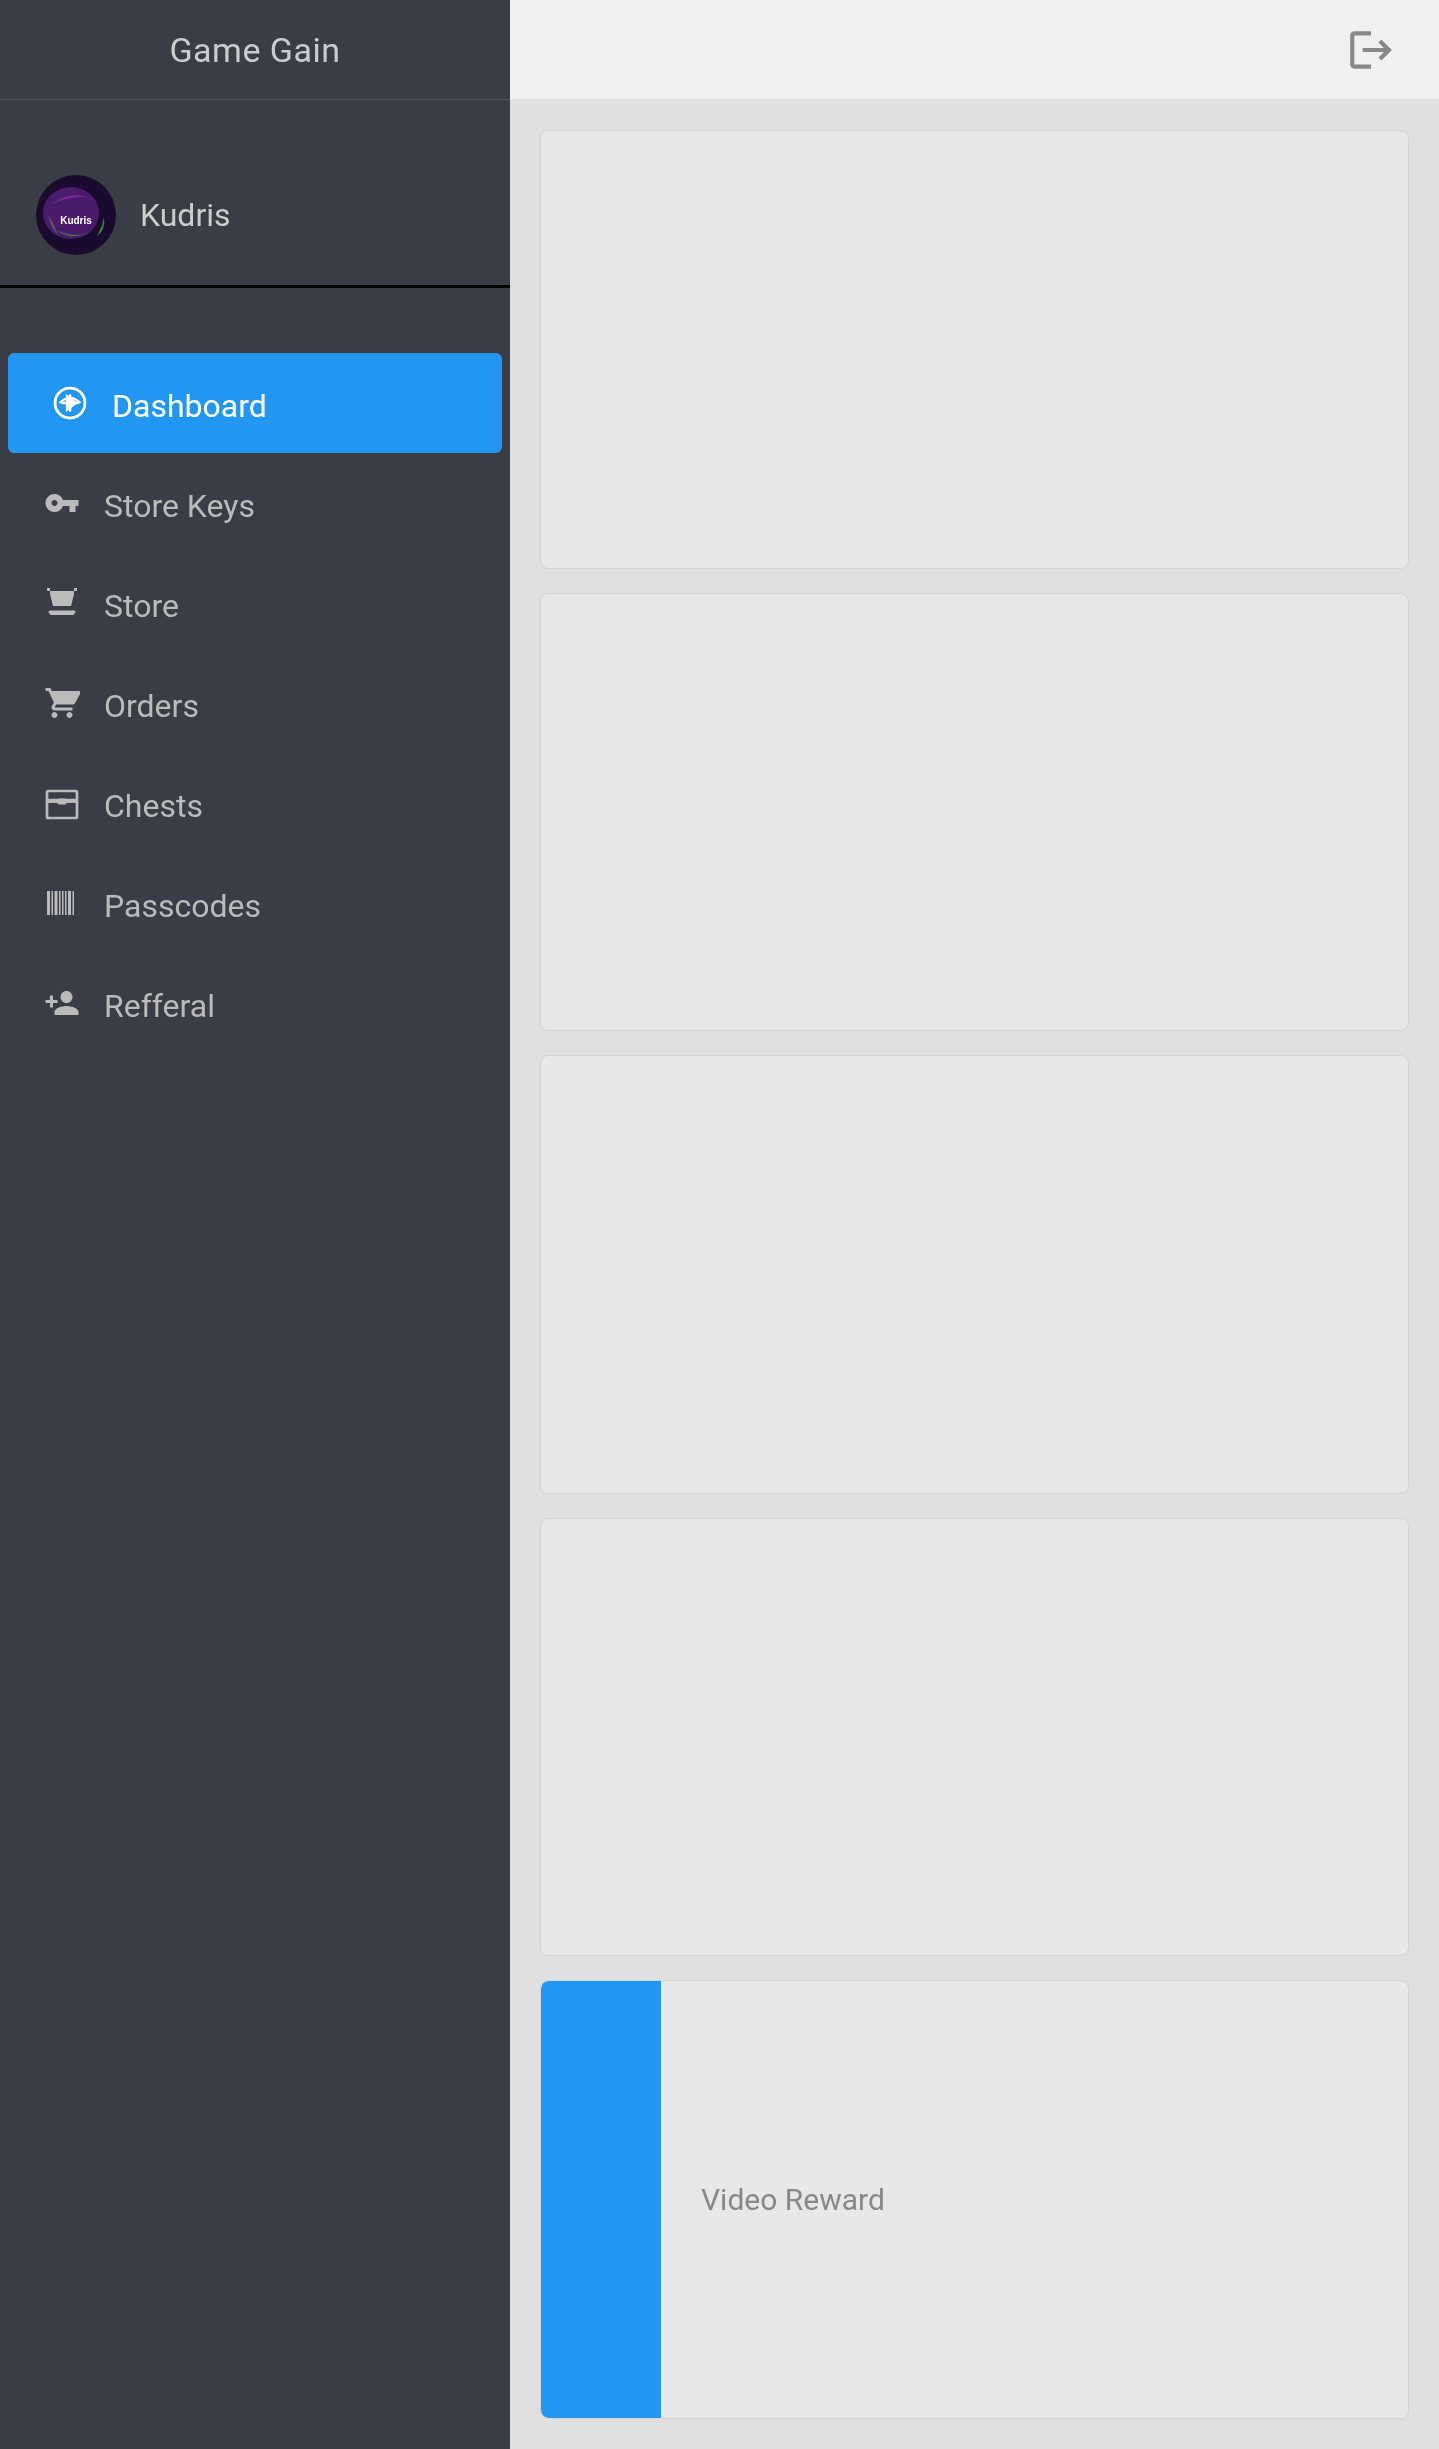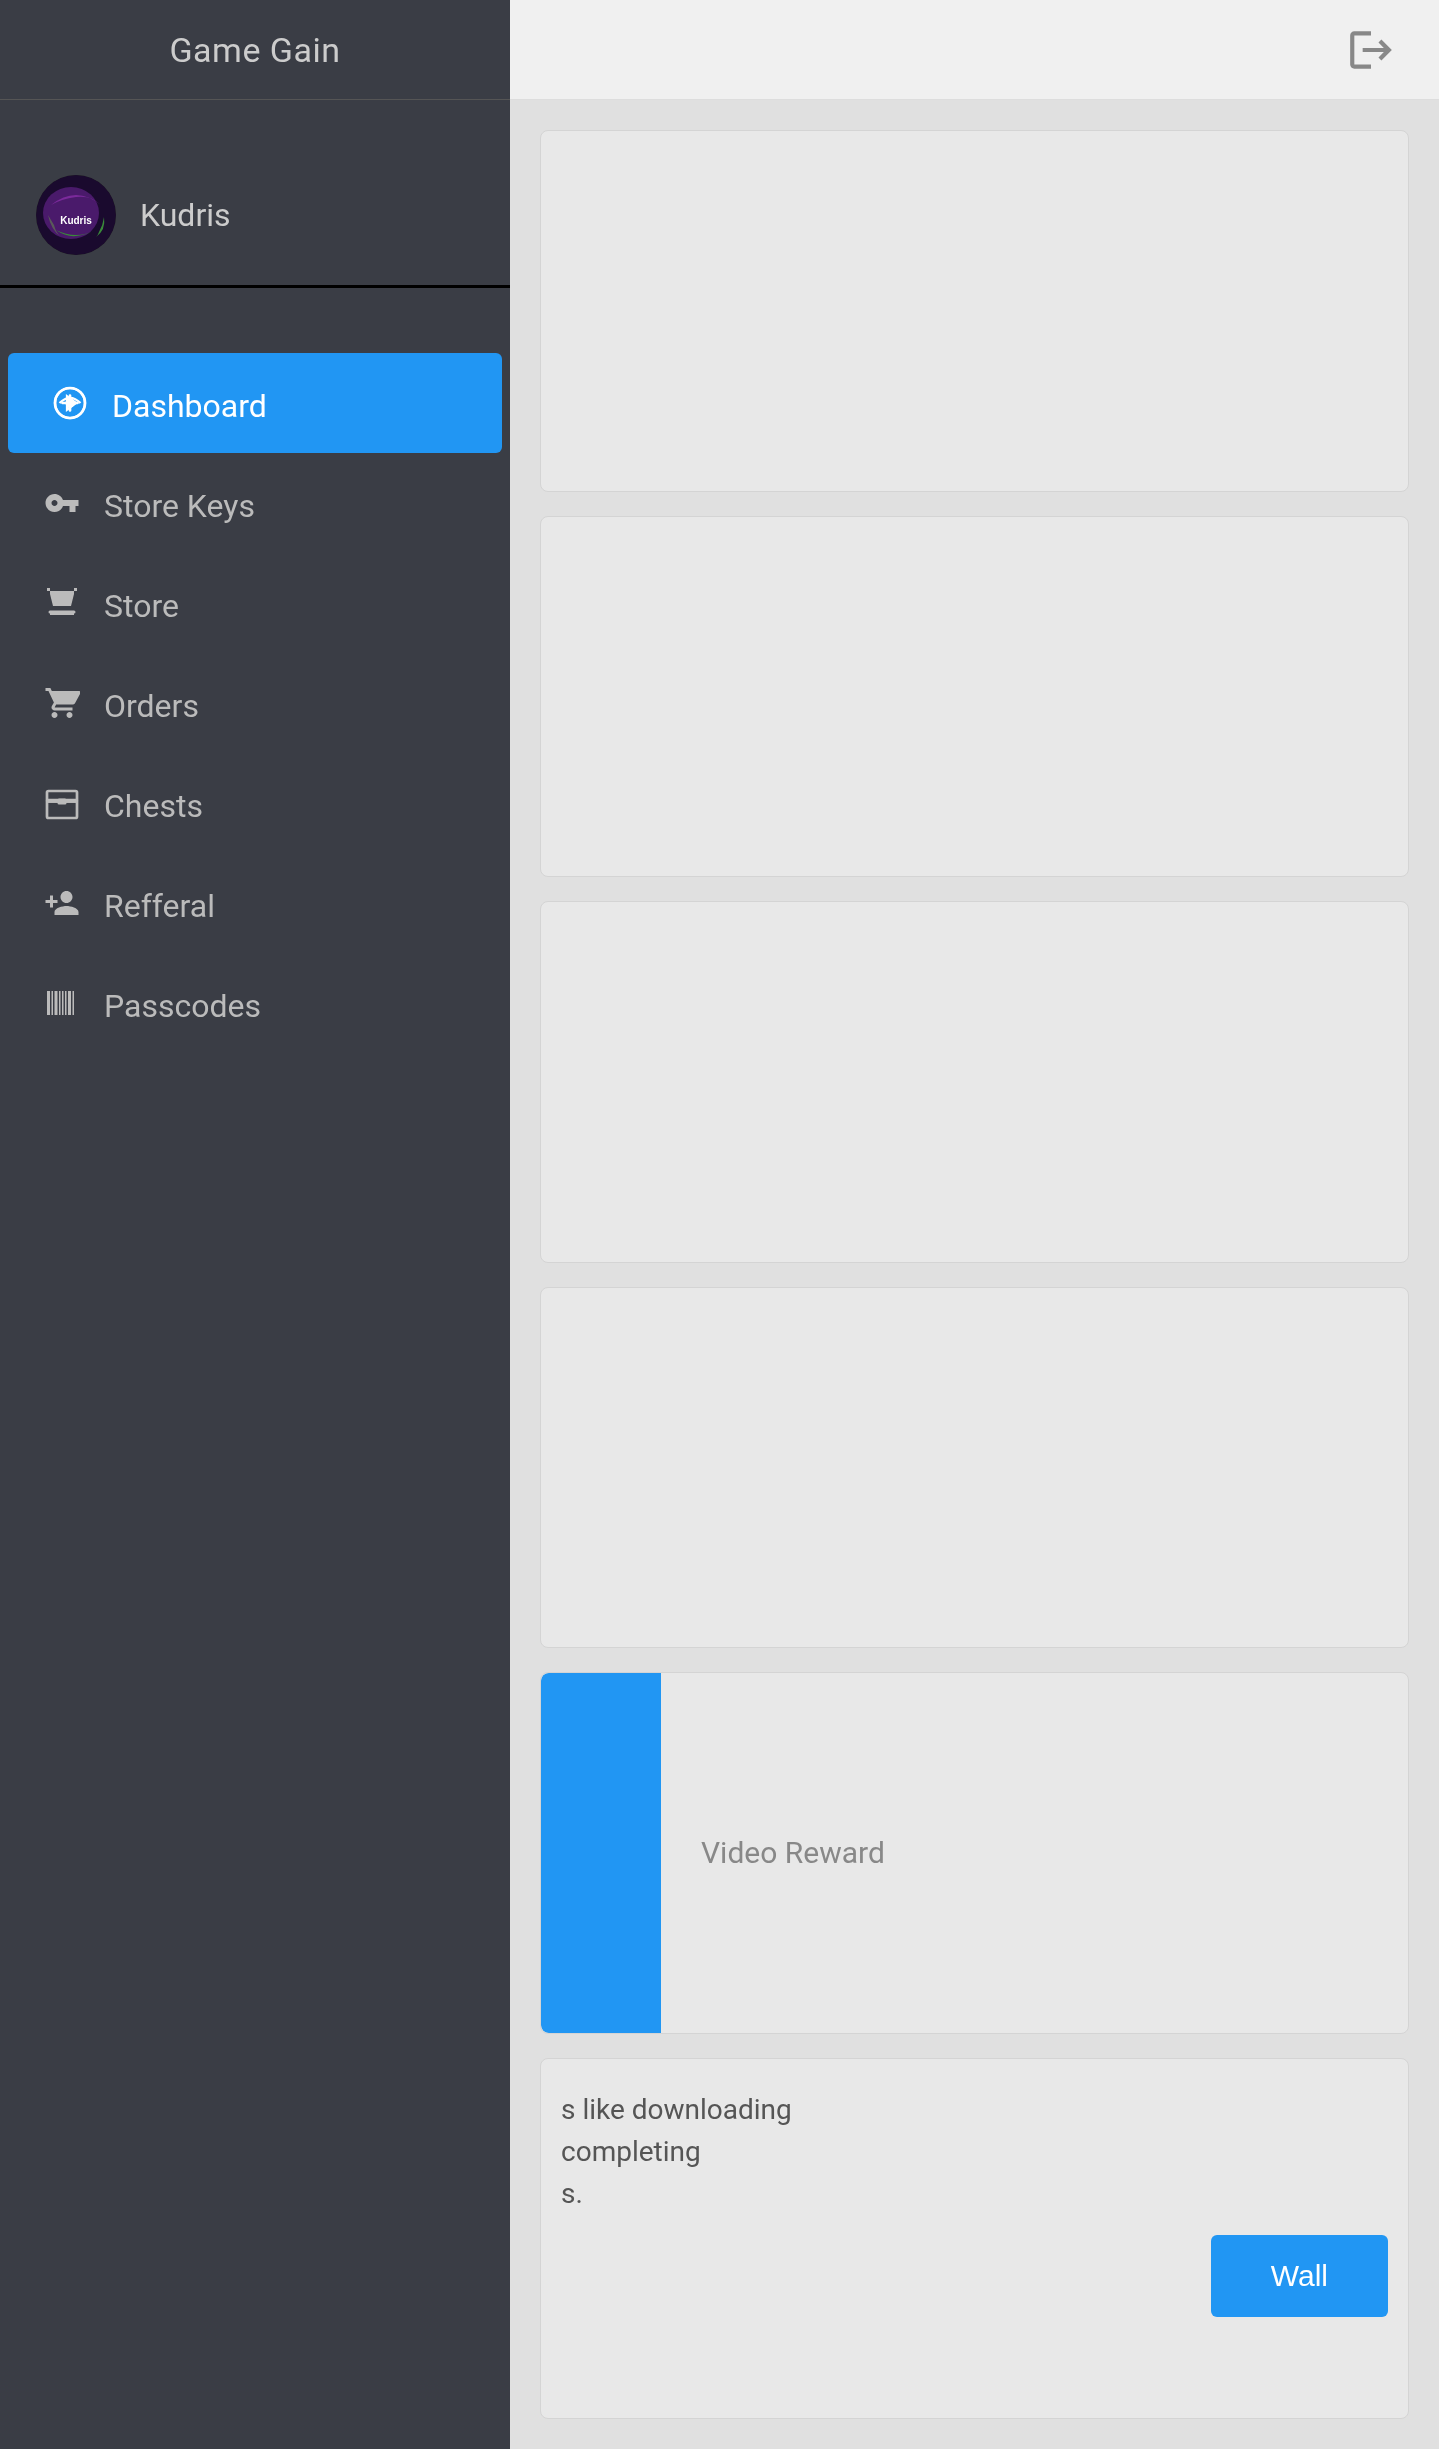--- a/index.html
+++ b/index.html
@@ -282,33 +282,33 @@
           <path d="M2 11h20" stroke="currentColor" stroke-width="1.8"></path>
           <rect x="9" y="9" width="6" height="4" rx="1" fill="currentColor"></rect>
         </svg>
       </div>
       <span>Chests</span>
     </a>
 
     <a class="nav-item">
       <div class="nav-icon">
         <svg viewBox="0 0 24 24" xmlns="http://www.w3.org/2000/svg">
+          <path d="M2 4h2v16H2V4zm3 0h1v16H5V4zm2 0h2v16H7V4zm3 0h1v16h-1V4zm2 0h1v16h-1V4zm2 0h1v16h-1V4zm2 0h2v16h-2V4zm3 0h1v16h-1V4z" fill="currentColor"></path>
+        </svg>
+      </div>
+      <span>Passcodes</span>
+    </a>
+
+    <a class="nav-item">
+      <div class="nav-icon">
+        <svg viewBox="0 0 24 24" xmlns="http://www.w3.org/2000/svg">
           <path d="M15 12c2.21 0 4-1.79 4-4s-1.79-4-4-4-4 1.79-4 4 1.79 4 4 4zm-9-2V7H4v3H1v2h3v3h2v-3h3v-2H6zm9 4c-2.67 0-8 1.34-8 4v2h16v-2c0-2.66-5.33-4-8-4z" fill="currentColor"></path>
         </svg>
       </div>
       <span>Refferal</span>
-    </a>
-
-    <a class="nav-item">
-      <div class="nav-icon">
-        <svg viewBox="0 0 24 24" xmlns="http://www.w3.org/2000/svg">
-          <path d="M2 4h2v16H2V4zm3 0h1v16H5V4zm2 0h2v16H7V4zm3 0h1v16h-1V4zm2 0h1v16h-1V4zm2 0h1v16h-1V4zm2 0h2v16h-2V4zm3 0h1v16h-1V4z" fill="currentColor"></path>
-        </svg>
-      </div>
-      <span>Passcodes</span>
     </a>
 
   </div>
 </nav>
 
 <div class="main">
   <div class="main-header">
     <div class="logout-icon">
       <svg width="50" height="50" viewBox="0 0 24 24" fill="#888">
         <path d="M17 7l-1.41 1.41L18.17 11H8v2h10.17l-2.58 2.58L17 17l5-5zM4 5h8V3H4c-1.1 0-2 .9-2 2v14c0 1.1.9 2 2 2h8v-2H4V5z"></path>
@@ -328,18 +328,14 @@
     </div>
 
     <div class="content-card">
     </div>
 
     <div class="content-card video-reward">
       <div class="video-reward-blue"></div>
       <span class="video-reward-label">Video Reward</span>
     </div>
 
-    <div class="content-card offerwall-card">
-      <p class="offerwall-text">s like downloading<br>completing<br>s.</p>
-      <button class="offerwall-button">Wall</button>
-    </div>
   </div>
 </div>
 
 </body></html>

